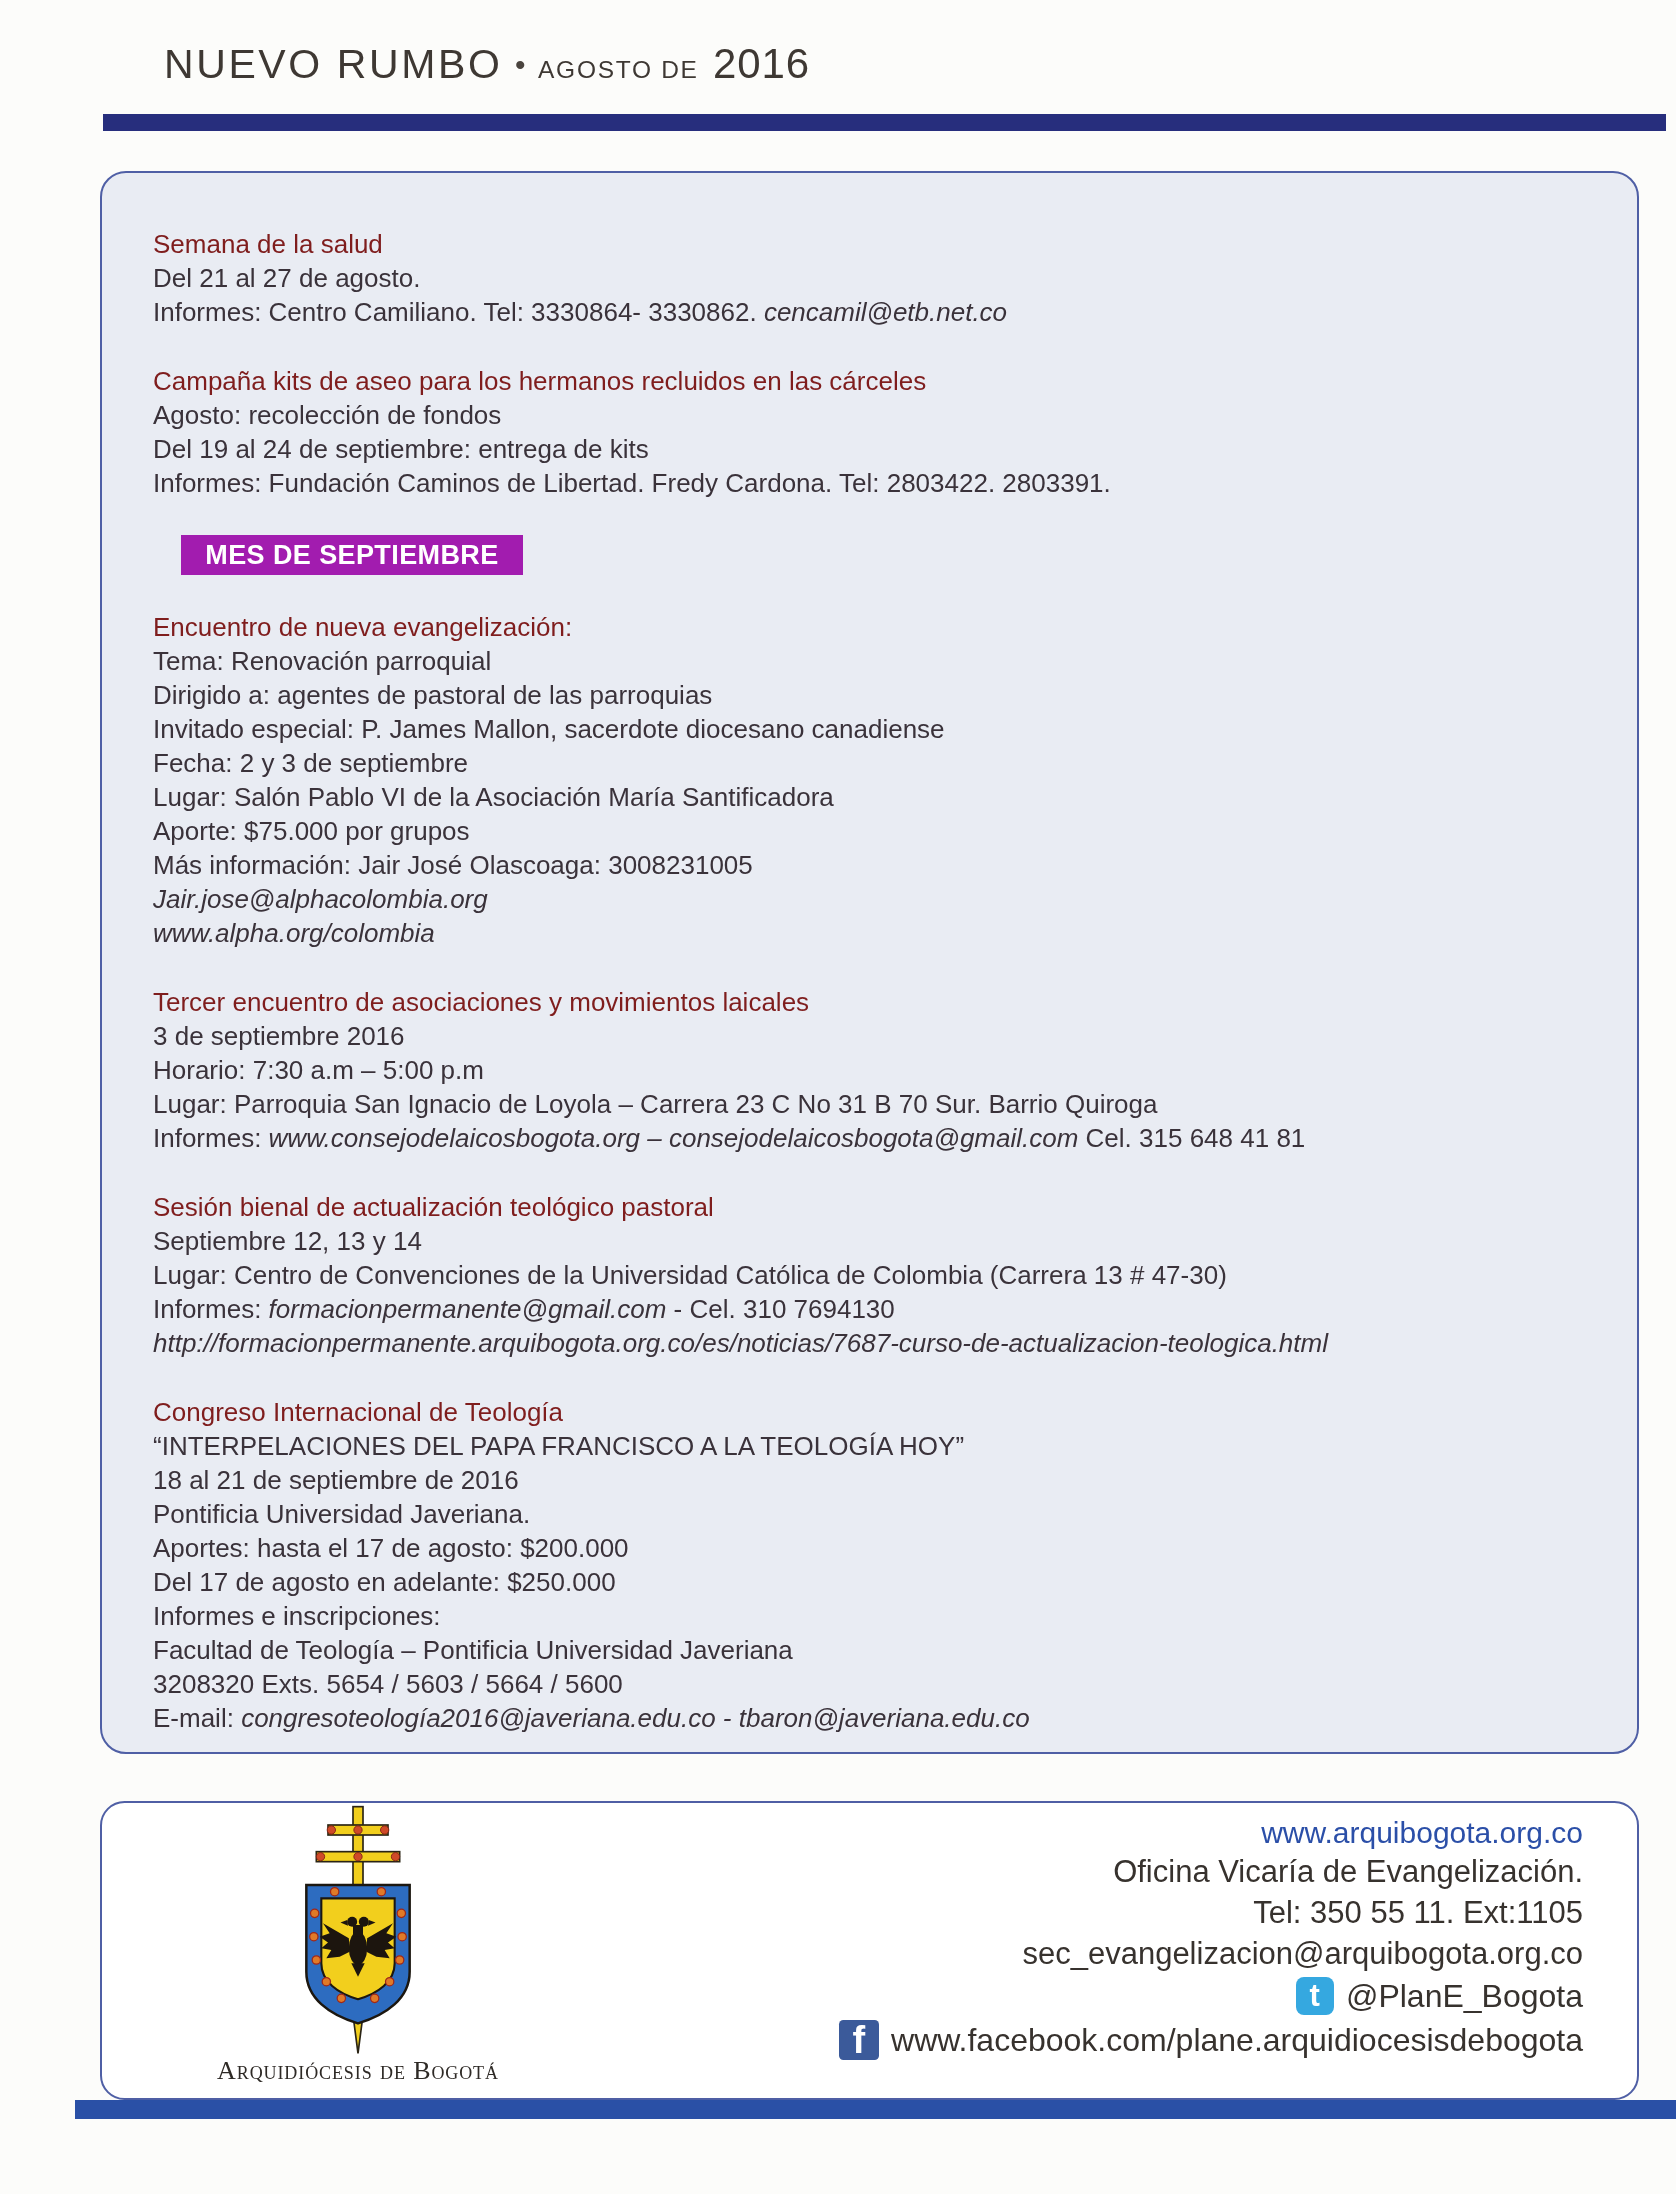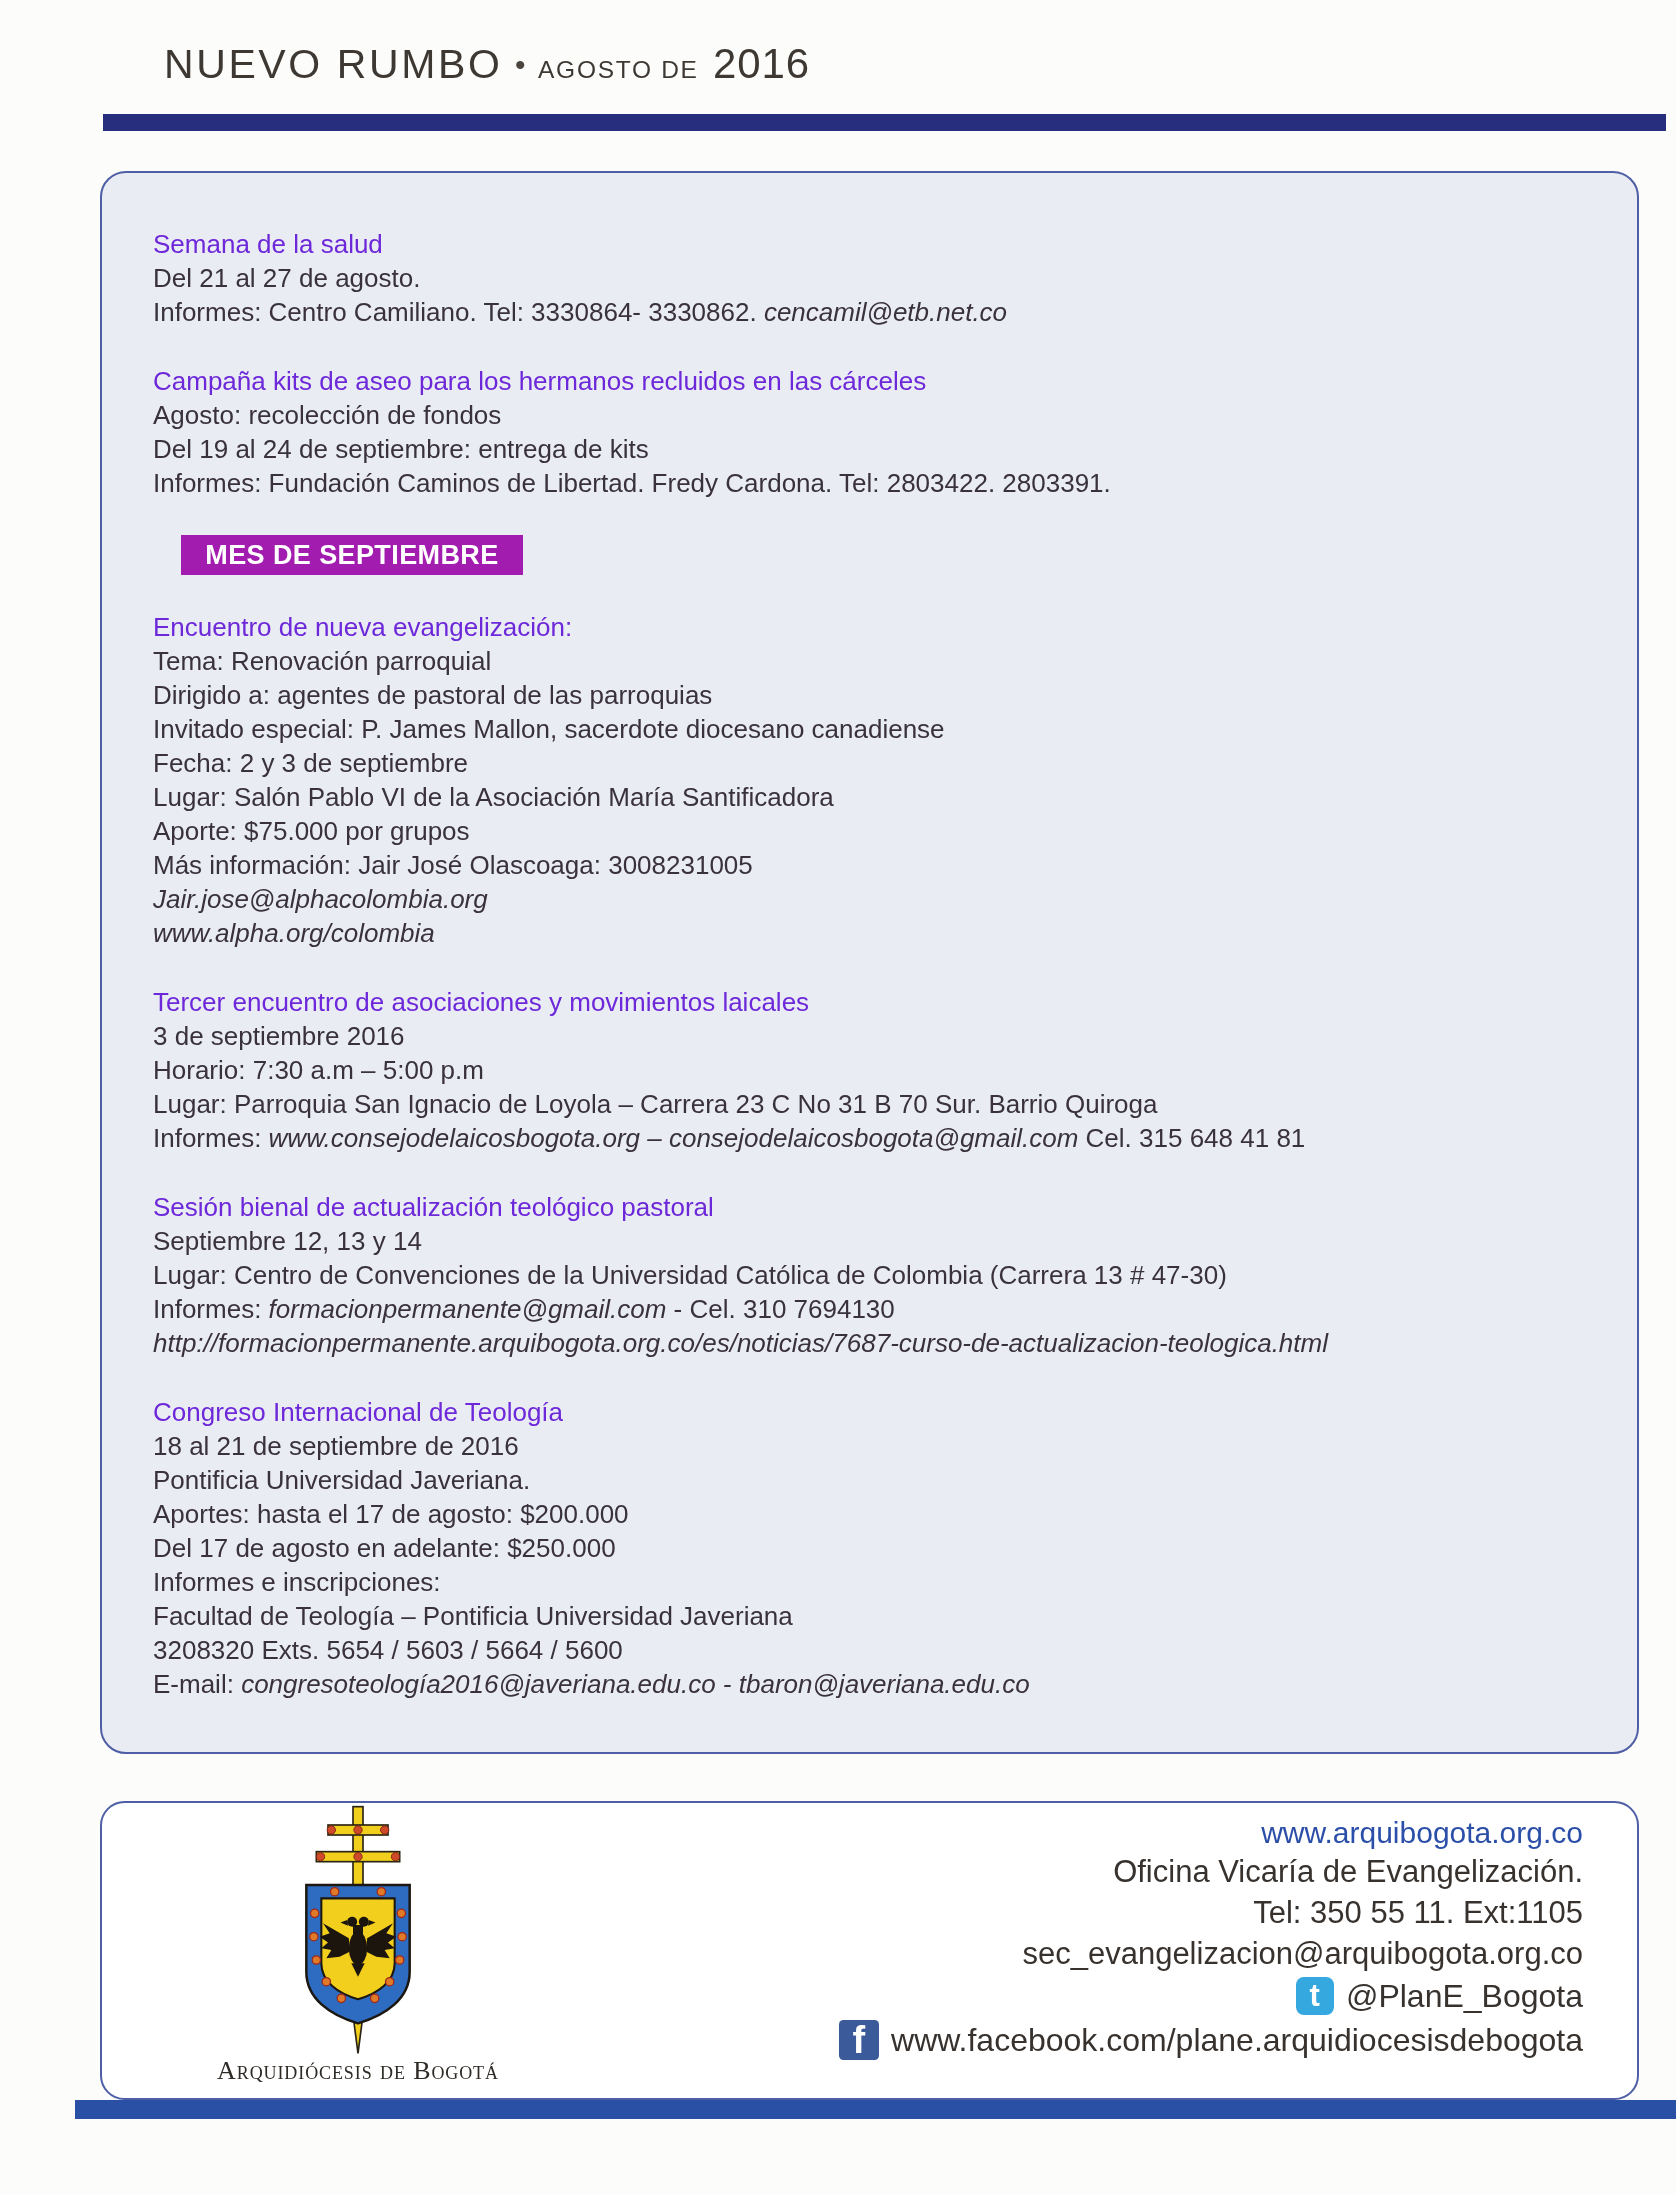--- a/index.html
+++ b/index.html
@@ -21,21 +21,21 @@
     position:absolute;left:103px;top:114px;width:1563px;height:16.6px;
     background:#272e7d;
   }
   
   .events-box{
     position:absolute;left:100px;top:171px;width:1539px;height:1583px;
     box-sizing:border-box;border:2.6px solid #4f5fa5;border-radius:26px;
     background:#e9ecf3;padding:54px 49px 0 51px;overflow:hidden;
   }
   .line{font-size:26px;line-height:34px;color:#3a323a;}
-  .heading{color:#6d28d9;}
+  .heading{color:#7f1d1d;}
   .it{font-style:italic;}
   .section{margin-bottom:35px;}
   .banner{
     width:342px;height:40px;margin:0 0 35px 28px;background:#a21caf;
     display:flex;align-items:center;justify-content:center;
   }
   .banner span{
     color:#ffffff;font-weight:bold;font-size:27px;letter-spacing:0.4px;
   }
   
@@ -127,20 +127,21 @@
         </div>
         <div class="section">
           <div class="line heading">Sesión bienal de actualización teológico pastoral</div>
           <div class="line"><span>Septiembre 12, 13 y 14</span></div>
           <div class="line"><span>Lugar: Centro de Convenciones de la Universidad Católica de Colombia (Carrera 13 # 47-30)</span></div>
           <div class="line"><span>Informes: </span><span class="it">formacionpermanente@gmail.com</span><span> - Cel. 310 7694130</span></div>
           <div class="line"><span class="it">http://formacionpermanente.arquibogota.org.co/es/noticias/7687-curso-de-actualizacion-teologica.html</span></div>
         </div>
         <div class="section">
           <div class="line heading">Congreso Internacional de Teología</div>
+          <div class="line"><span>“INTERPELACIONES DEL PAPA FRANCISCO A LA TEOLOGÍA HOY”</span></div>
           <div class="line"><span>18 al 21 de septiembre de 2016</span></div>
           <div class="line"><span>Pontificia Universidad Javeriana.</span></div>
           <div class="line"><span>Aportes: hasta el 17 de agosto: $200.000</span></div>
           <div class="line"><span>Del 17 de agosto en adelante: $250.000</span></div>
           <div class="line"><span>Informes e inscripciones:</span></div>
           <div class="line"><span>Facultad de Teología – Pontificia Universidad Javeriana</span></div>
           <div class="line"><span>3208320 Exts. 5654 / 5603 / 5664 / 5600</span></div>
           <div class="line"><span>E-mail: </span><span class="it">congresoteología2016@javeriana.edu.co - tbaron@javeriana.edu.co</span></div>
         </div>
       </div>

